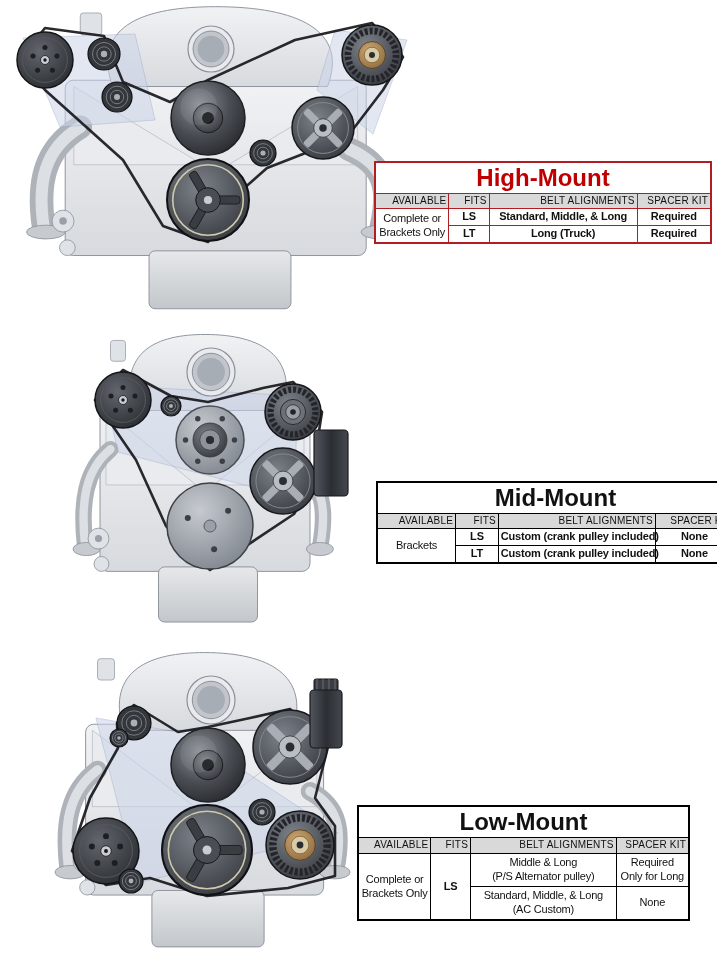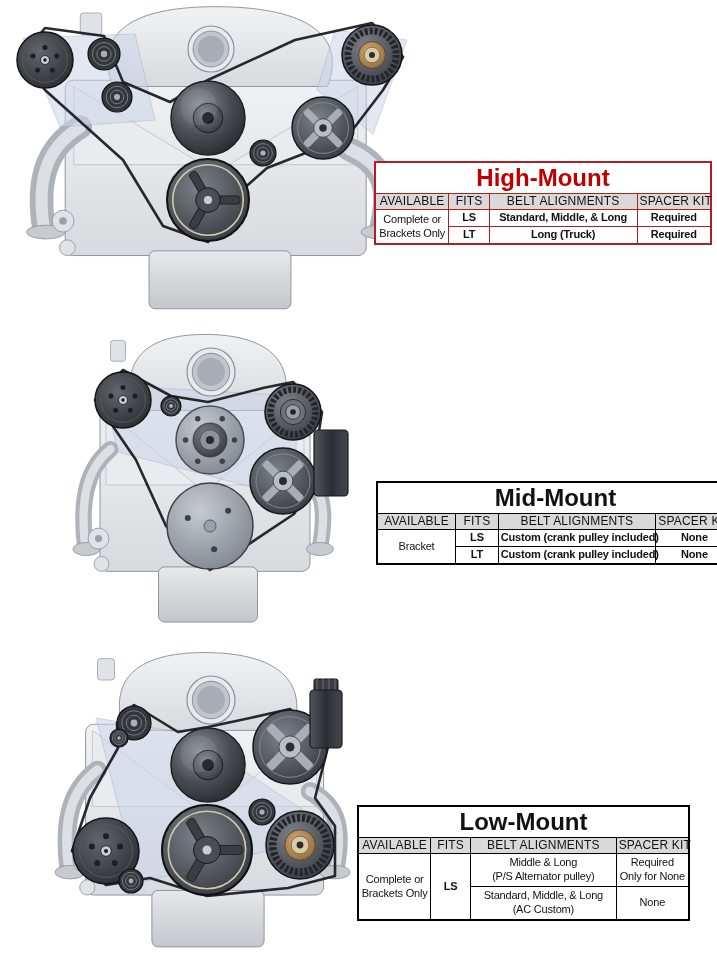--- a/index.html
+++ b/index.html
@@ -21,21 +21,21 @@
     text-align:center;vertical-align:middle;
     padding:0 2px;font-size:11px;color:#111;
     letter-spacing:-0.2px;line-height:1.25;
   }
   table.spec tr.title-row td{
     font-size:24px;font-weight:bold;letter-spacing:0;
     color:#111;background:#fff;
   }
   table.spec tr.head-row td{
     background:var(--hdr,#D9D9D9);
-    font-size:12px;letter-spacing:0.2px;white-space:nowrap;
+    font-size:10px;letter-spacing:0.2px;white-space:nowrap;text-align:right;
   }
   table.spec td.nowrap{white-space:nowrap;font-weight:bold;}
   .l{display:block;white-space:nowrap;}
 
   
   #tbl-high{left:374px;top:161px;width:338px;border-color:var(--red,#B01E23);}
   #tbl-high td{border-color:var(--red,#B01E23);}
   #tbl-high tr.title-row td{color:var(--title-red,#C00000);height:29px;}
   #tbl-high tr.head-row td{height:14px;}
   #tbl-high tr.data-row td{height:16px;}
@@ -416,21 +416,21 @@
       <tr class="title-row">
         <td colspan="4">Mid-Mount</td>
       </tr>
   <tr class="head-row">
     <td>AVAILABLE</td>
     <td>FITS</td>
     <td>BELT ALIGNMENTS</td>
     <td>SPACER KIT</td>
   </tr>
   <tr class="data-row">
-    <td rowspan="2">Bracket</td>
+    <td rowspan="2">Brackets</td>
     <td class="nowrap">LS</td>
     <td class="nowrap">Custom (crank pulley included)</td>
     <td class="nowrap">None</td>
   </tr>
   <tr class="data-row">
     <td class="nowrap">LT</td>
     <td class="nowrap">Custom (crank pulley included)</td>
     <td class="nowrap">None</td>
   </tr>
 </tbody>
@@ -453,21 +453,21 @@
     <td>BELT ALIGNMENTS</td>
     <td>SPACER KIT</td>
   </tr>
   <tr class="data-row">
     <td rowspan="2">Complete or Brackets Only</td>
     <td rowspan="2" class="nowrap">LS</td>
     <td>
       <span class="l">Middle &amp; Long</span>
       <span class="l">(P/S Alternator pulley)</span>
     </td>
-    <td>Required Only for None</td>
+    <td>Required Only for Long</td>
   </tr>
   <tr class="data-row">
     <td>
       <span class="l">Standard, Middle, &amp; Long</span>
       <span class="l">(AC Custom)</span>
     </td>
     <td>None</td>
   </tr>
 </tbody>
   </table>

